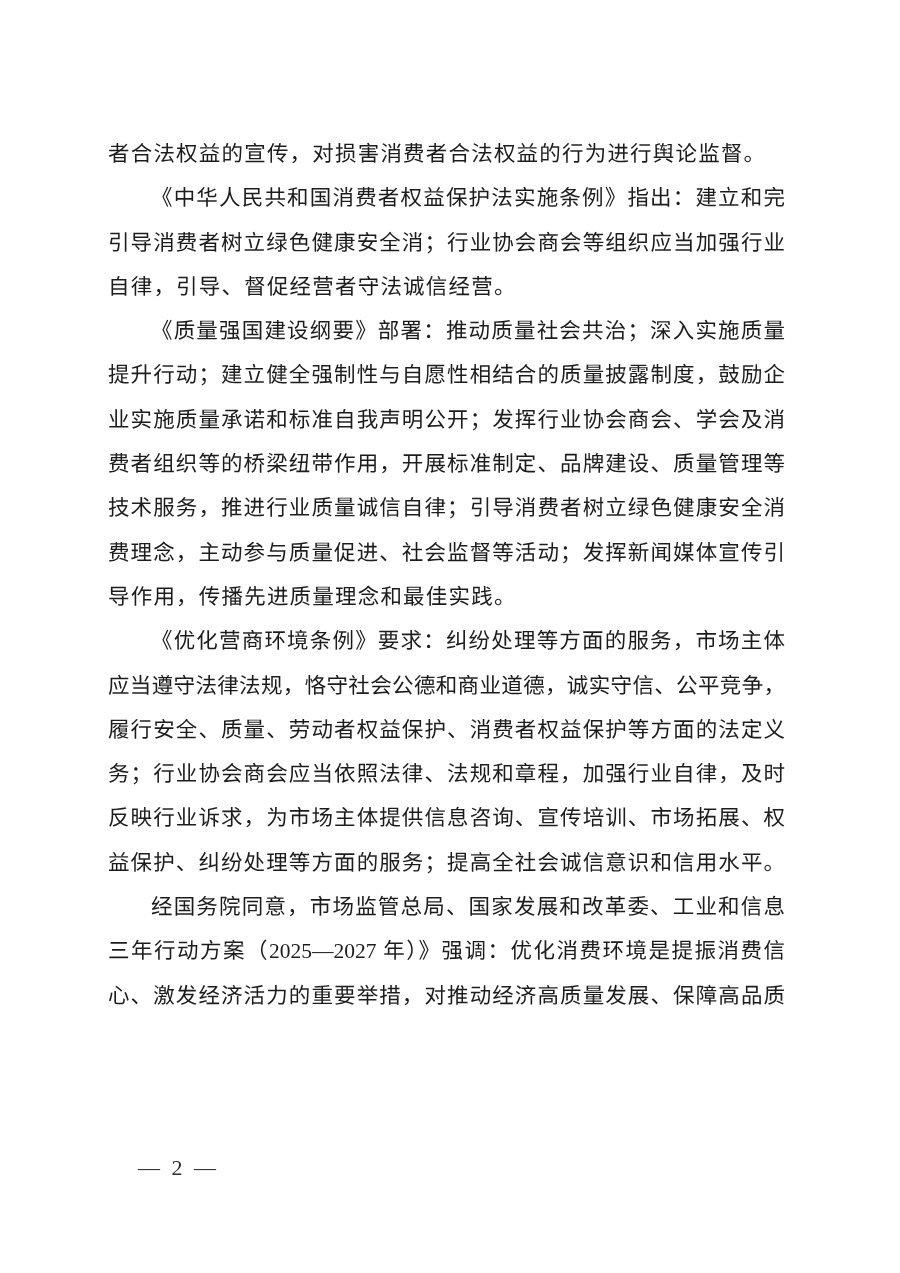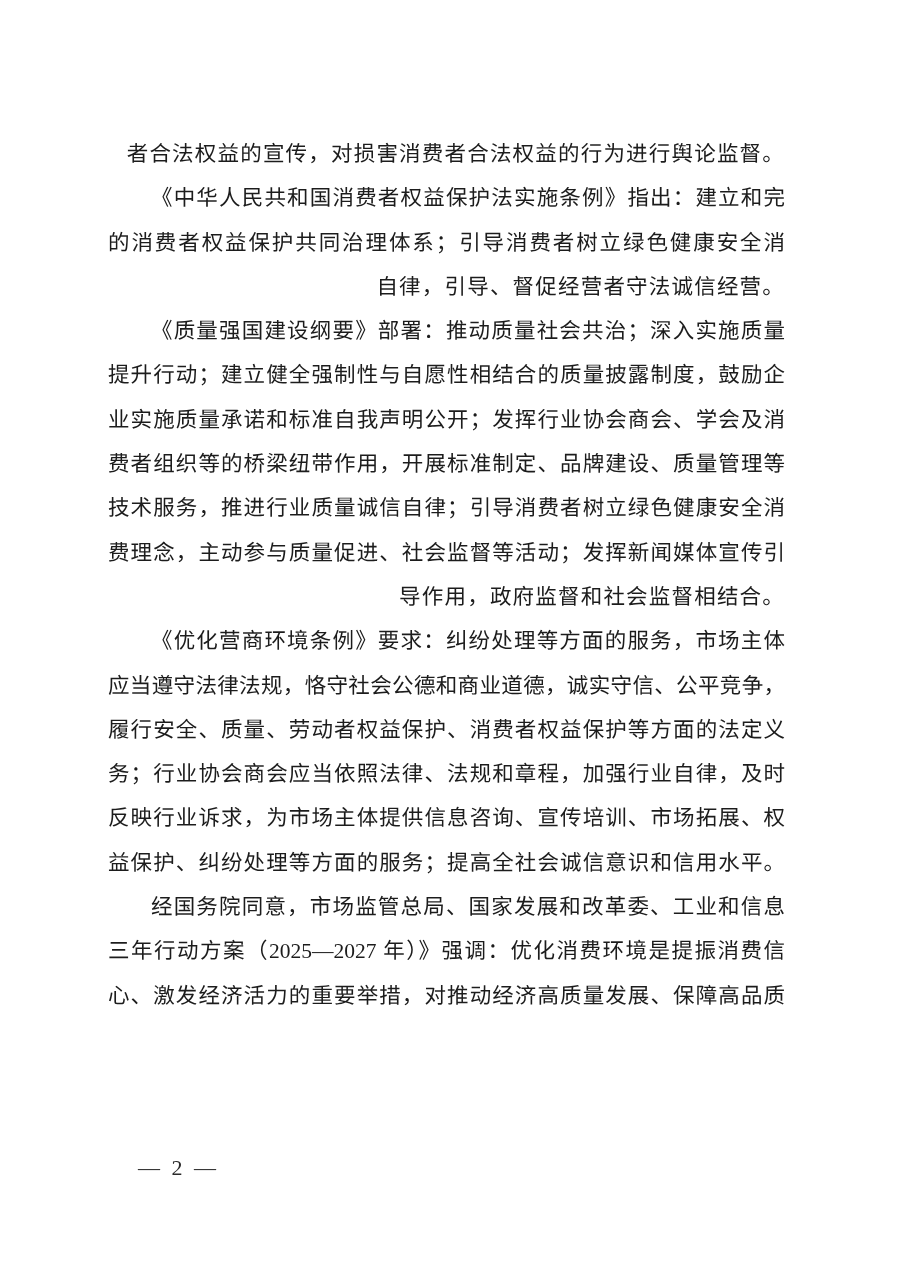--- a/index.html
+++ b/index.html
@@ -32,21 +32,21 @@
     text-align: justify;
     text-align-last: justify;
     overflow: hidden;
     white-space: nowrap;
     font-weight: 400;
   }
   .line.indent {
     text-indent: 2em;
   }
   .line.para-end {
-    text-align: right;
+    text-align: left;
     text-align-last: auto;
     letter-spacing: 1.2px;
   }
   .page-footer {
     position: absolute;
     left: 138px;
     top: 1146px;
     height: 44px;
     line-height: 44px;
     font-size: 22px;
@@ -58,32 +58,32 @@
 <body>
 
 <div class="doc-body">
 
   <div class="para">
     <div class="line para-end">者合法权益的宣传，对损害消费者合法权益的行为进行舆论监督。</div>
   </div>
 
   <div class="para">
     <div class="line indent">《中华人民共和国消费者权益保护法实施条例》指出：建立和完</div>
-    <div class="line">的消费者权益保护共同治理体系；引导消费者树立绿色健康安全消</div>
+    <div class="line">引导消费者树立绿色健康安全消；行业协会商会等组织应当加强行业</div>
     <div class="line para-end">自律，引导、督促经营者守法诚信经营。</div>
   </div>
 
   <div class="para">
     <div class="line indent">《质量强国建设纲要》部署：推动质量社会共治；深入实施质量</div>
     <div class="line">提升行动；建立健全强制性与自愿性相结合的质量披露制度，鼓励企</div>
     <div class="line">业实施质量承诺和标准自我声明公开；发挥行业协会商会、学会及消</div>
     <div class="line">费者组织等的桥梁纽带作用，开展标准制定、品牌建设、质量管理等</div>
     <div class="line">技术服务，推进行业质量诚信自律；引导消费者树立绿色健康安全消</div>
     <div class="line">费理念，主动参与质量促进、社会监督等活动；发挥新闻媒体宣传引</div>
-    <div class="line para-end">导作用，政府监督和社会监督相结合。</div>
+    <div class="line para-end">导作用，传播先进质量理念和最佳实践。</div>
   </div>
 
   <div class="para">
     <div class="line indent">《优化营商环境条例》要求：纠纷处理等方面的服务，市场主体</div>
     <div class="line">应当遵守法律法规，恪守社会公德和商业道德，诚实守信、公平竞争，</div>
     <div class="line">履行安全、质量、劳动者权益保护、消费者权益保护等方面的法定义</div>
     <div class="line">务；行业协会商会应当依照法律、法规和章程，加强行业自律，及时</div>
     <div class="line">反映行业诉求，为市场主体提供信息咨询、宣传培训、市场拓展、权</div>
     <div class="line">益保护、纠纷处理等方面的服务；提高全社会诚信意识和信用水平。</div>
   </div>

